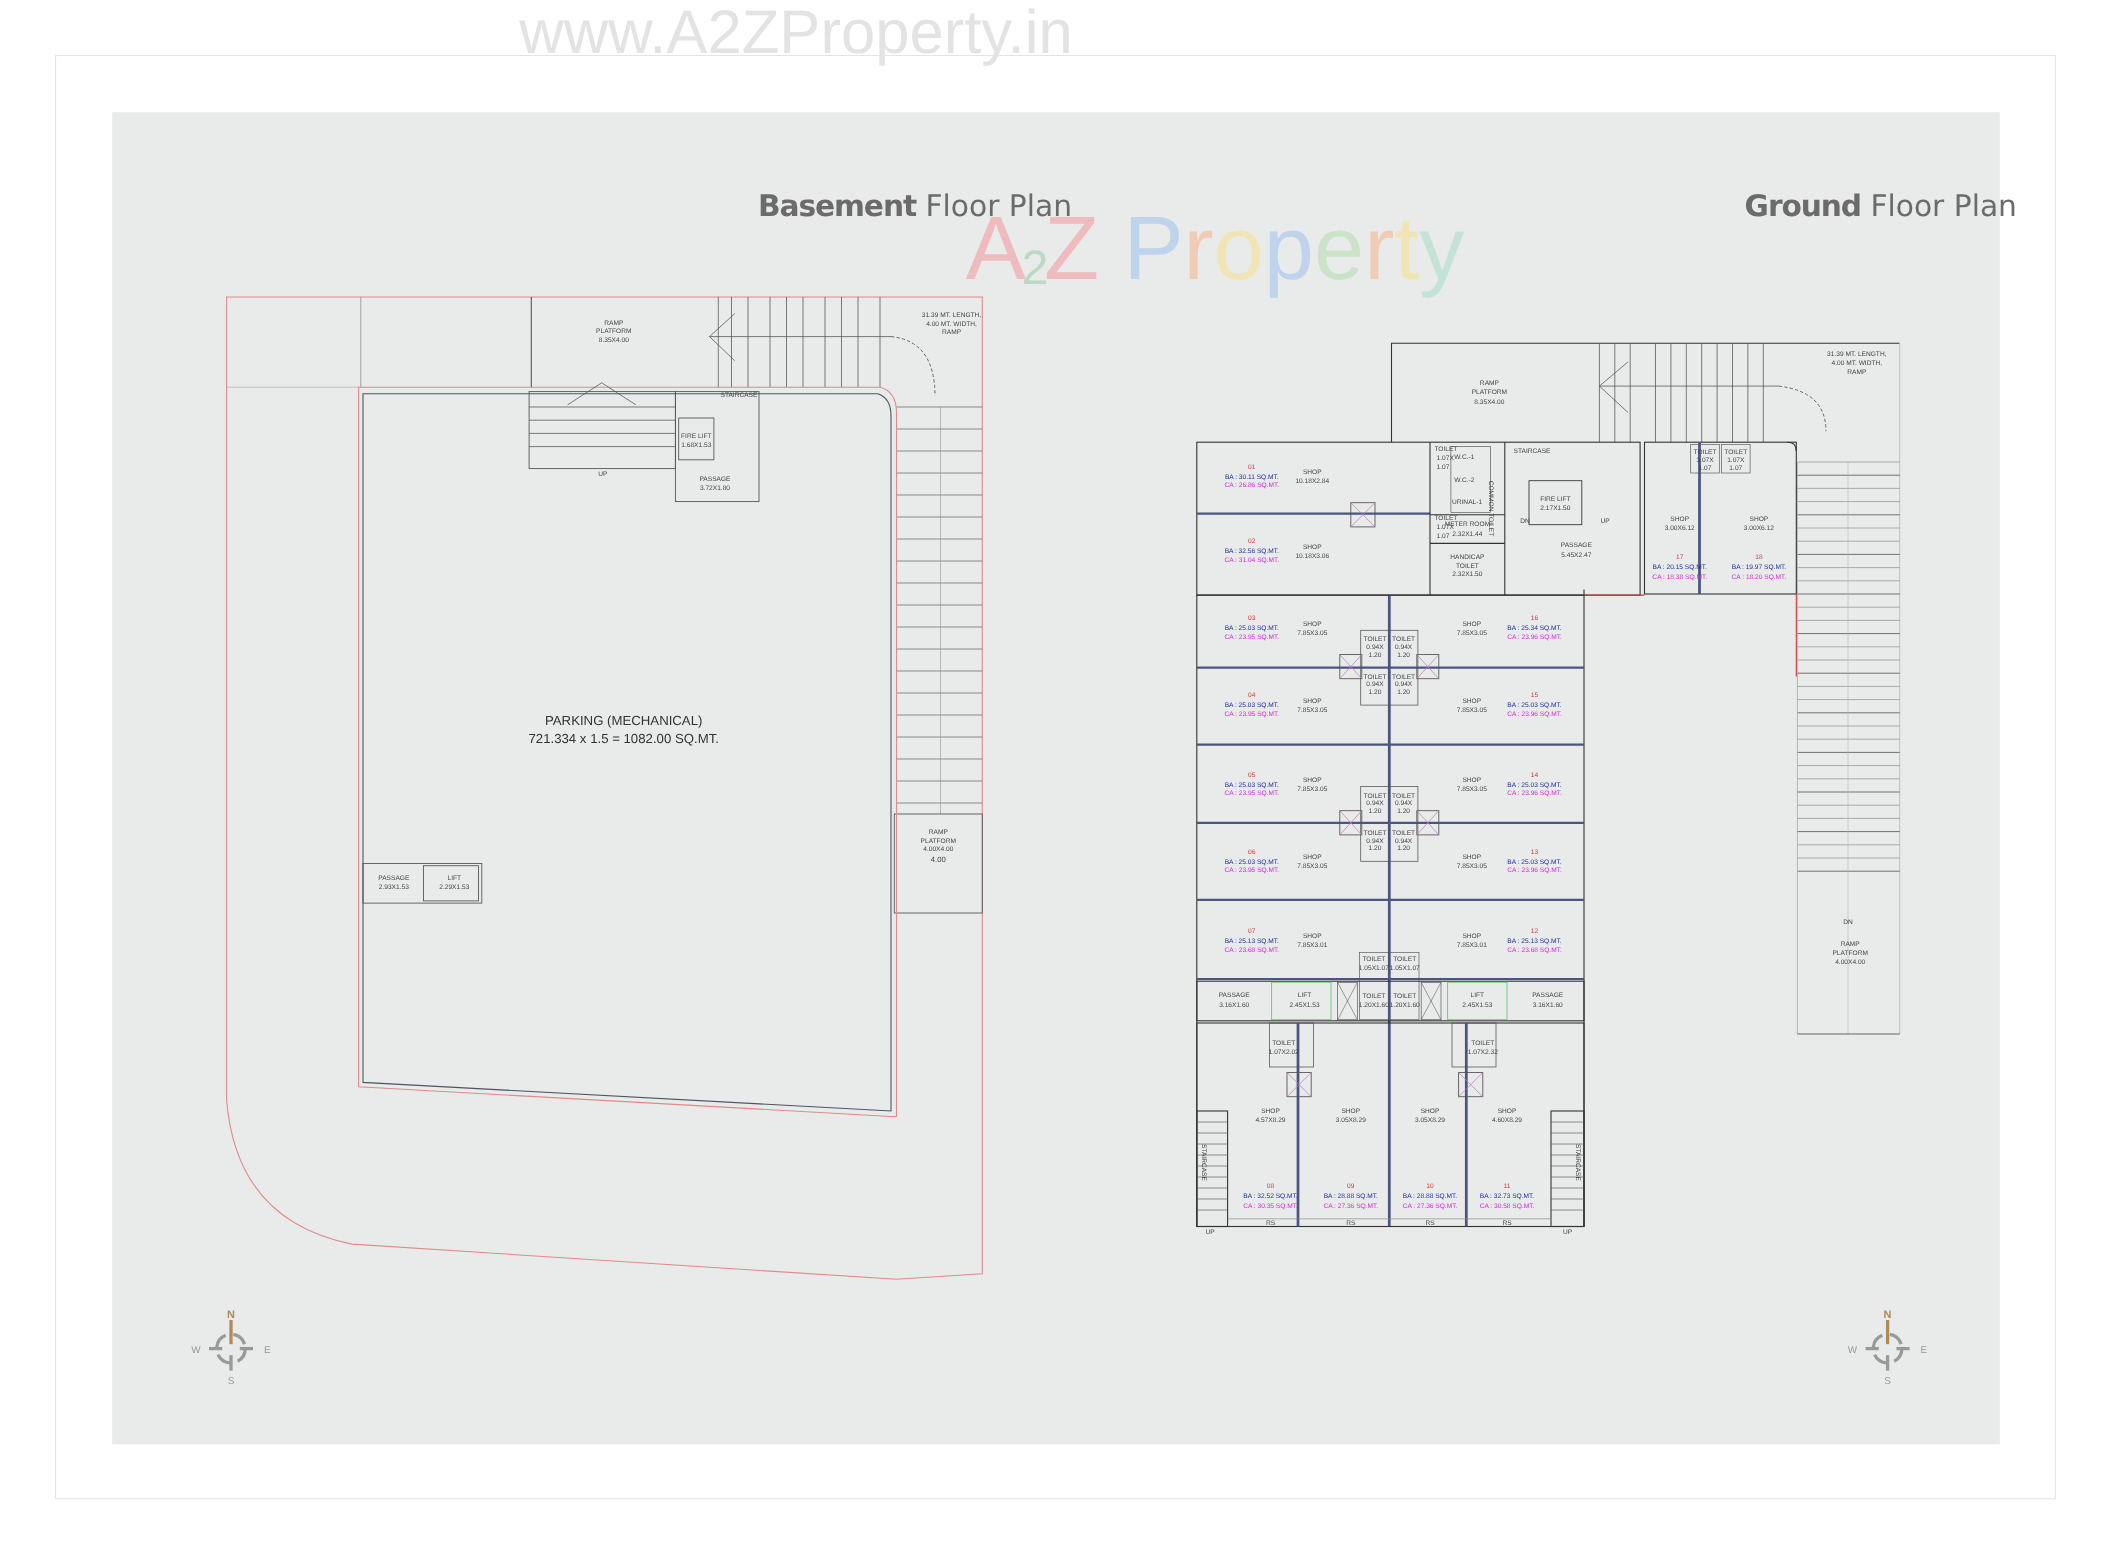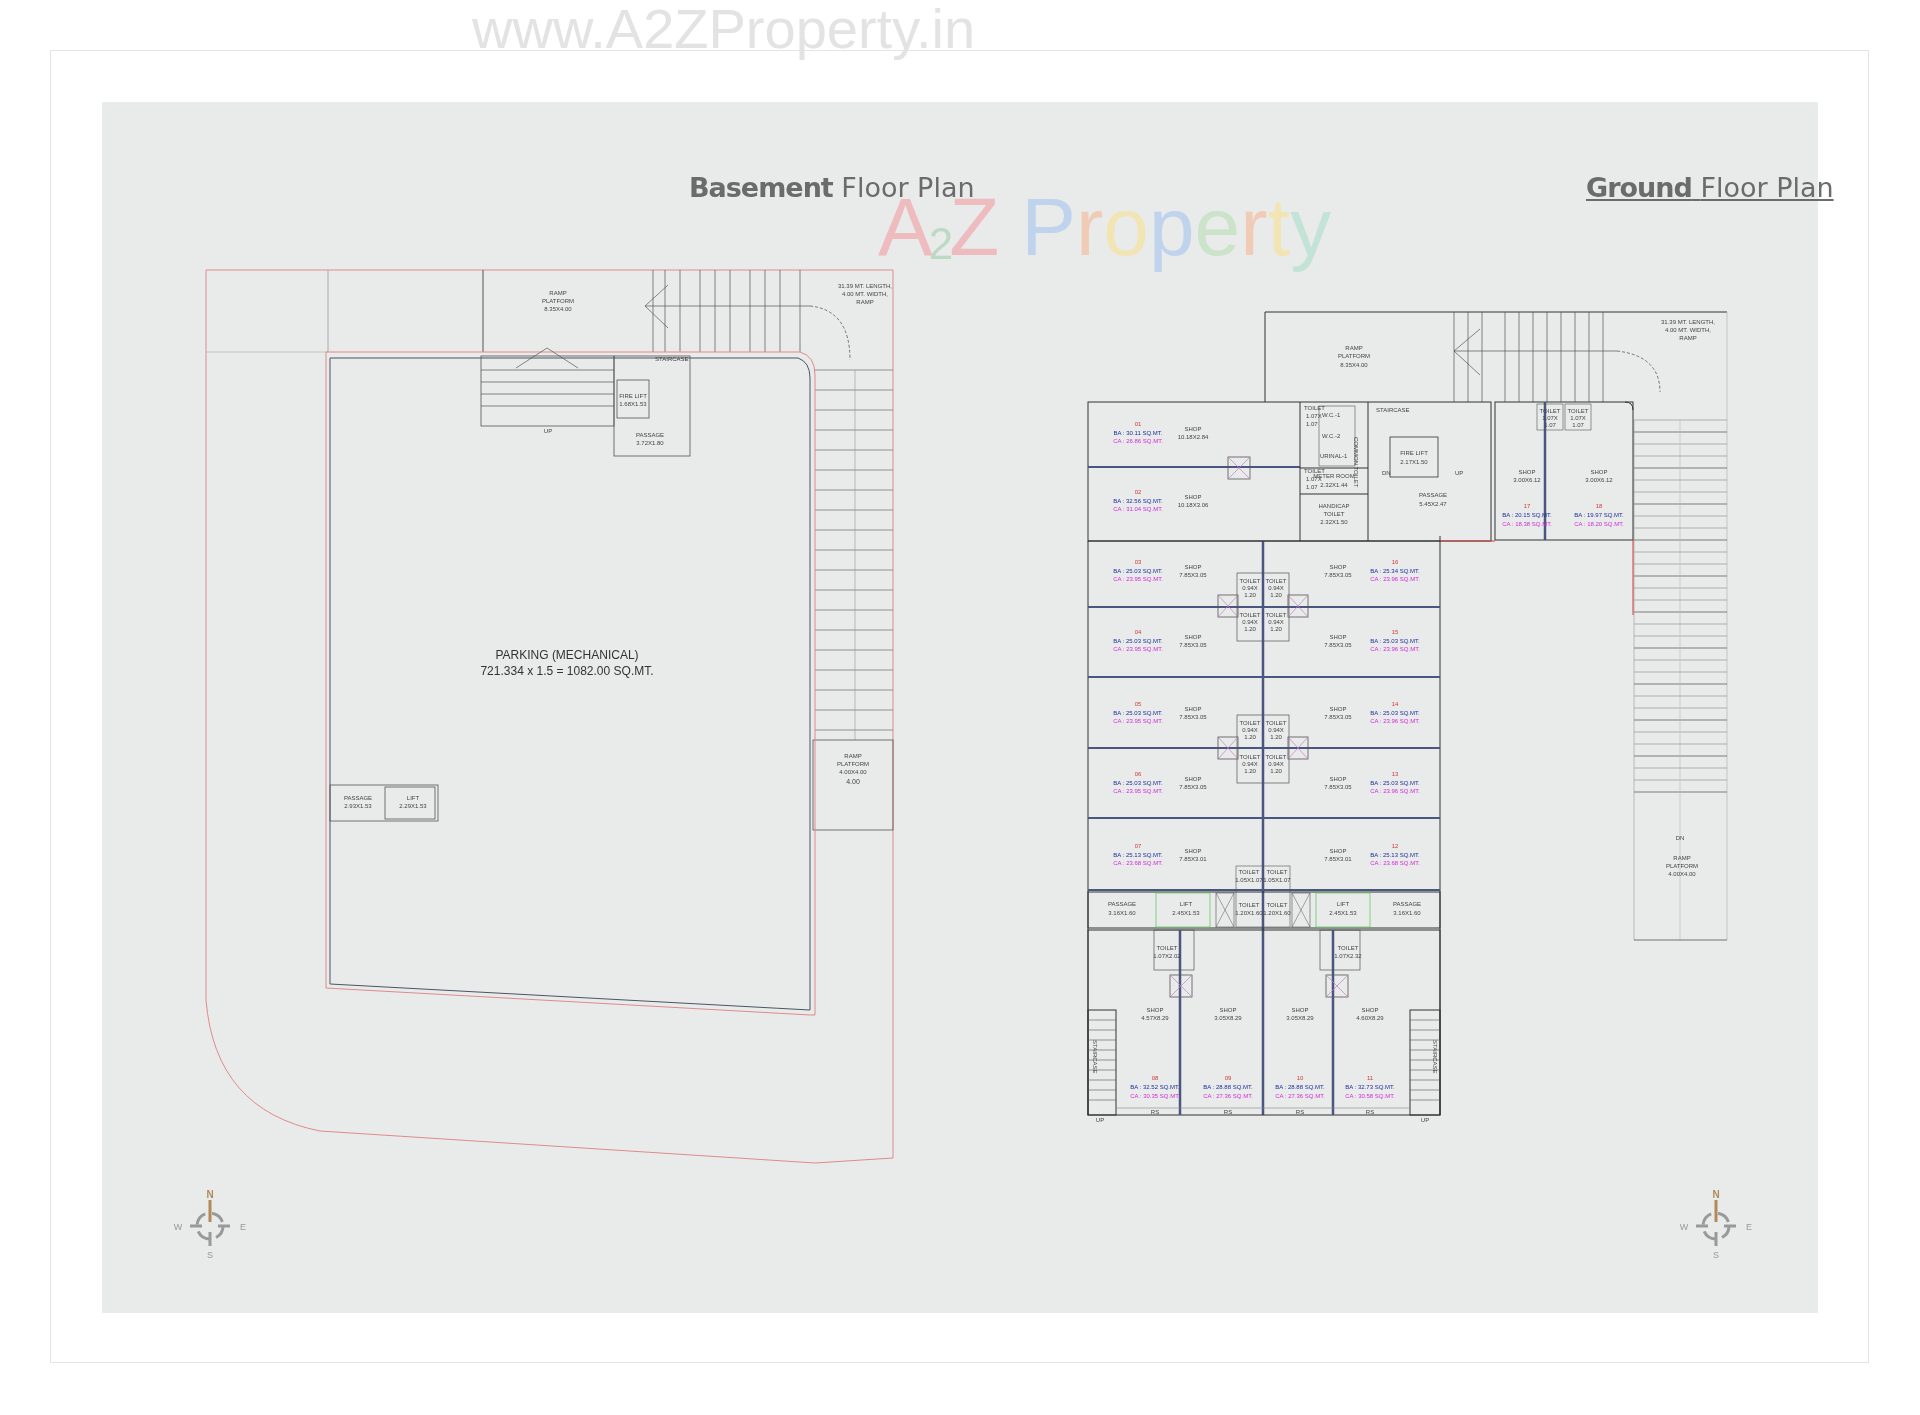--- a/index.html
+++ b/index.html
@@ -30,21 +30,21 @@
 <div class="abs panel"></div>
 
 <div class="abs watermark-url">www.A2ZProperty.in</div>
 
 <div class="abs logo" id="logo"><span style="color: rgb(239, 183, 186);">A</span><span style="color: rgb(183, 216, 191); font-size: 44px; vertical-align: -4px; margin-left: -4px; margin-right: -4px;">2</span><span style="color: rgb(239, 183, 186);">Z</span><span style="color: rgb(255, 255, 255); width: 22px;"> </span><span style="color: rgb(188, 209, 238);">P</span><span style="color: rgb(241, 201, 178);">r</span><span style="color: rgb(244, 229, 176);">o</span><span style="color: rgb(188, 209, 238);">p</span><span style="color: rgb(199, 227, 198);">e</span><span style="color: rgb(241, 201, 178);">r</span><span style="color: rgb(244, 229, 176);">t</span><span style="color: rgb(191, 227, 214);">y</span></div>
 
 <div class="abs title" style="left:666px;top:172px;">
   <b>Basement</b>
   <span class="light">Floor Plan</span>
 </div>
-<div class="abs title" style="left:1563px;top:172px;text-decoration:underline;">
+<div class="abs title" style="left:1563px;top:172px;">
   <b>Ground</b>
   <span class="light">Floor Plan</span>
 </div>
 
 <svg width="1920" height="1415">
 
   <path d="M206 270 L893 270 L893 1158 L815 1163 L320 1131 Q215 1110 206 1000 Z" fill="none" stroke="#e08a8a" stroke-width="1"></path>
   <line x1="206" y1="352" x2="328" y2="352" stroke="#bbb" stroke-width="0.8"></line>
   <line x1="328" y1="270" x2="328" y2="352" stroke="#999" stroke-width="0.8"></line>
   <line x1="483" y1="270" x2="483" y2="352" stroke="#555" stroke-width="1"></line>

